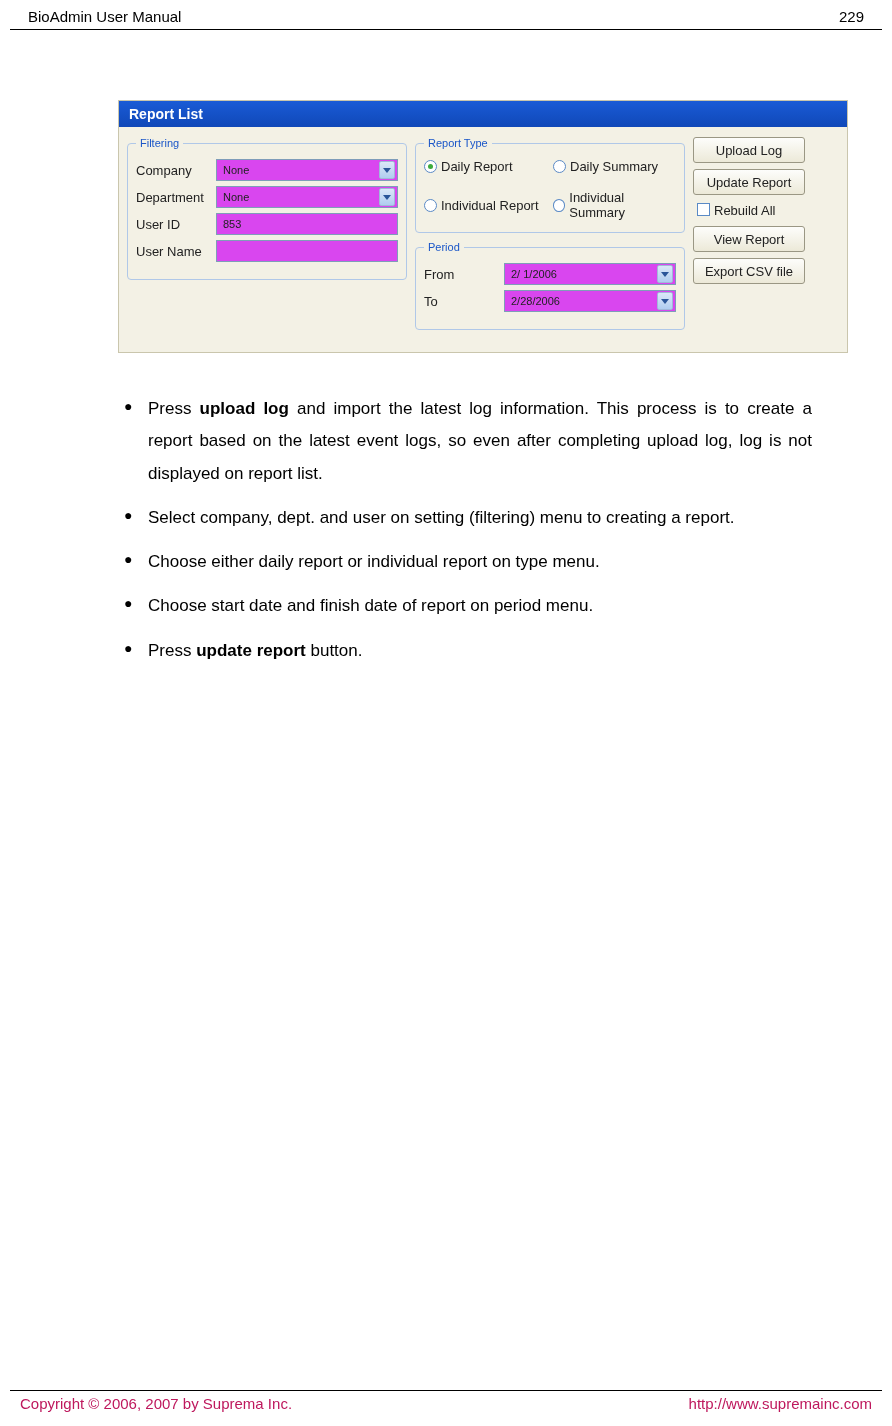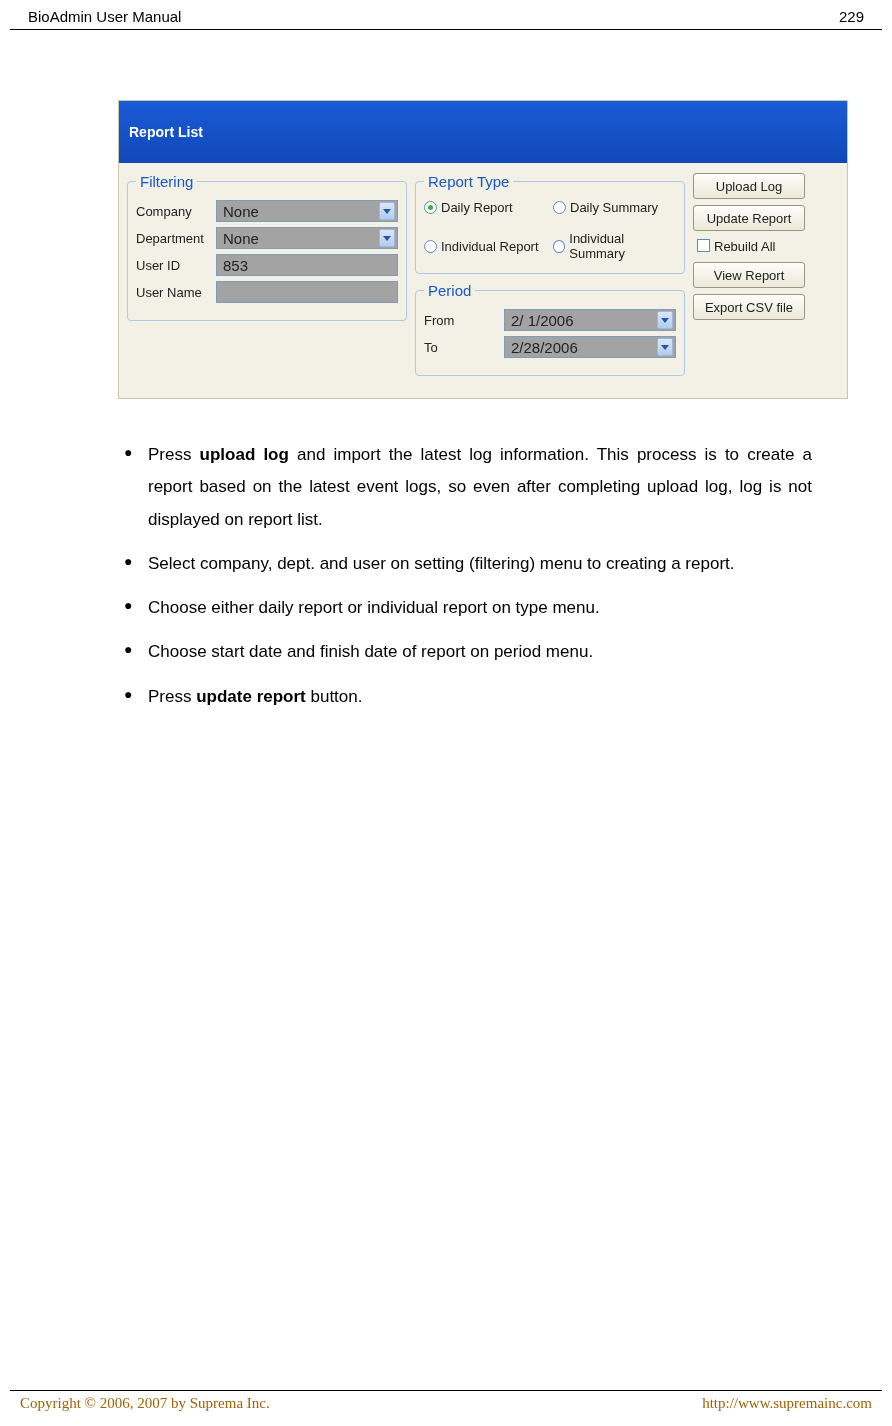--- a/index.html
+++ b/index.html
@@ -26,21 +26,21 @@
     margin: 0 auto 40px 78px;
     width: 730px;
     background: #f3f1e5;
     border: 1px solid #cac6ad;
   }
   .titlebar {
     background: linear-gradient(to bottom, #1a5bd6, #1048b8);
     color: #fff;
     font-weight: bold;
     font-size: 14px;
-    padding: 23px 10px;
+    padding: 5px 10px;
     display: flex;
     justify-content: space-between;
     align-items: center;
   }
   .titlebar-icon {
     width: 12px;
     height: 12px;
     display: inline-block;
   }
   .panel-body {
@@ -52,41 +52,41 @@
   .mid-col { width: 270px; }
   .right-col { width: 112px; display: flex; flex-direction: column; gap: 6px; }
   fieldset {
     border: 1px solid #b0c8e8;
     border-radius: 4px;
     padding: 10px 8px 12px 8px;
     margin-bottom: 8px;
   }
   legend {
     color: #1a56c8;
-    font-size: 15px;
+    font-size: 11px;
     padding: 0 4px;
   }
   .form-row {
     display: flex;
     align-items: center;
     margin-bottom: 5px;
     font-size: 13px;
     color: #222;
   }
   .form-row label { width: 80px; }
   .dropdown, .textbox, .date-dropdown {
     flex: 1;
     height: 22px;
-    background: #a3a3a3;
+    background: #d946ef;
     border: 1px solid #7f9db9;
     display: flex;
     align-items: center;
     justify-content: space-between;
     padding: 0 2px 0 6px;
-    font-size: 15px;
+    font-size: 11px;
   }
   .dd-arrow {
     width: 16px;
     height: 18px;
     background: linear-gradient(to bottom, #dbe7f8, #b0cdf0);
     border: 1px solid #a0b8d8;
     border-radius: 2px;
     display: flex;
     align-items: center;
     justify-content: center;
@@ -173,22 +173,21 @@
   .page-footer {
     position: absolute;
     bottom: 14px;
     left: 10px;
     right: 10px;
     border-top: 1px solid #000;
     display: flex;
     justify-content: space-between;
     padding: 4px 10px 0 10px;
     font-size: 15px;
-    color: #a16207;
-    font-family: Liberation Serif, serif;
+    color: #be185d;
   }
 </style>
 </head>
 <body>
 
 <div class="page-header">
   <span>BioAdmin User Manual</span>
   <span>229</span>
 </div>
 

